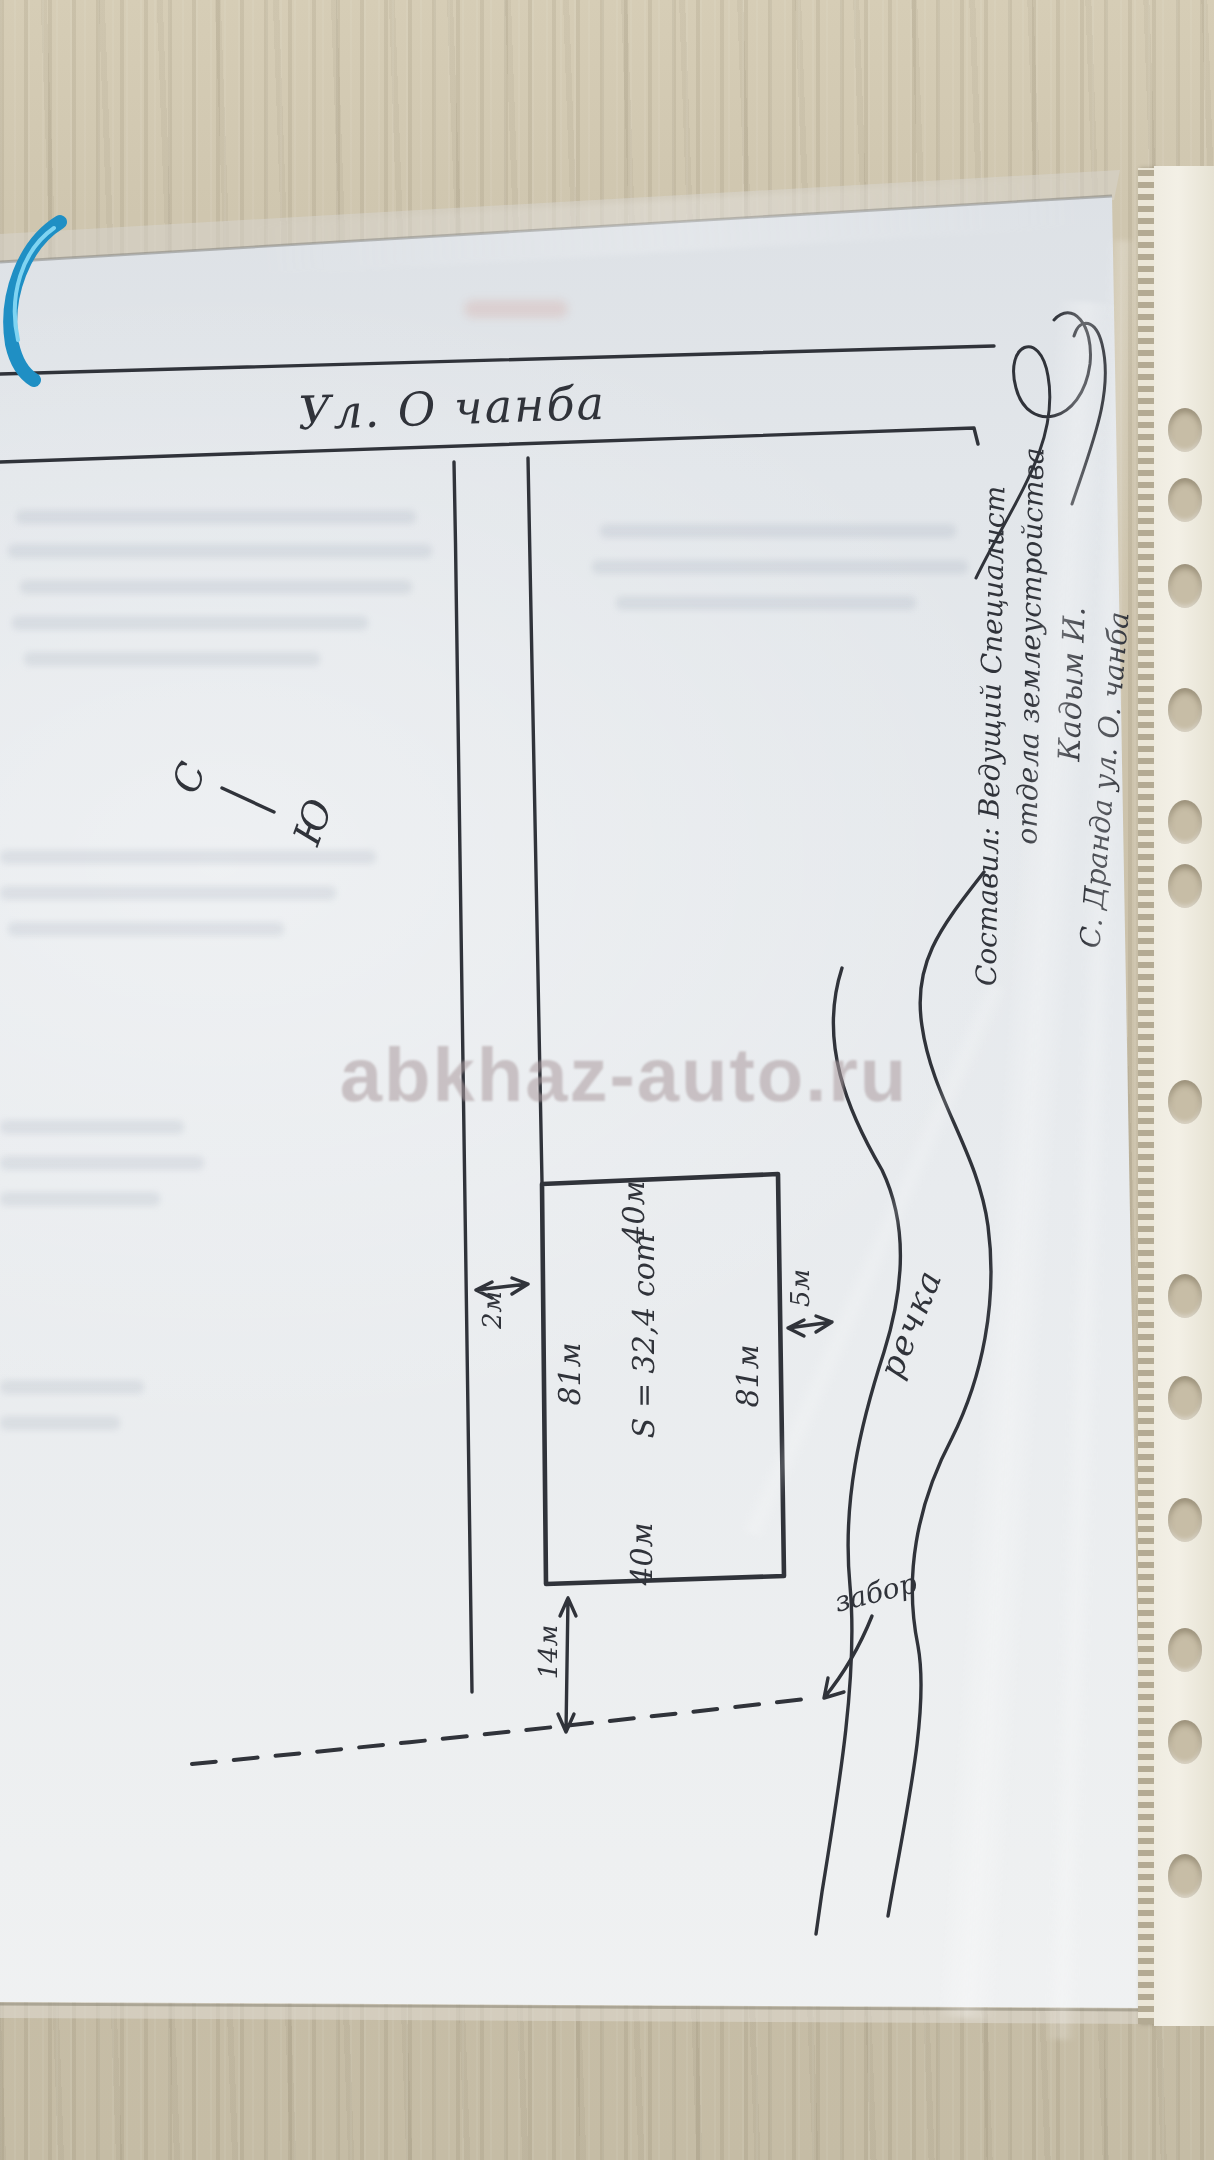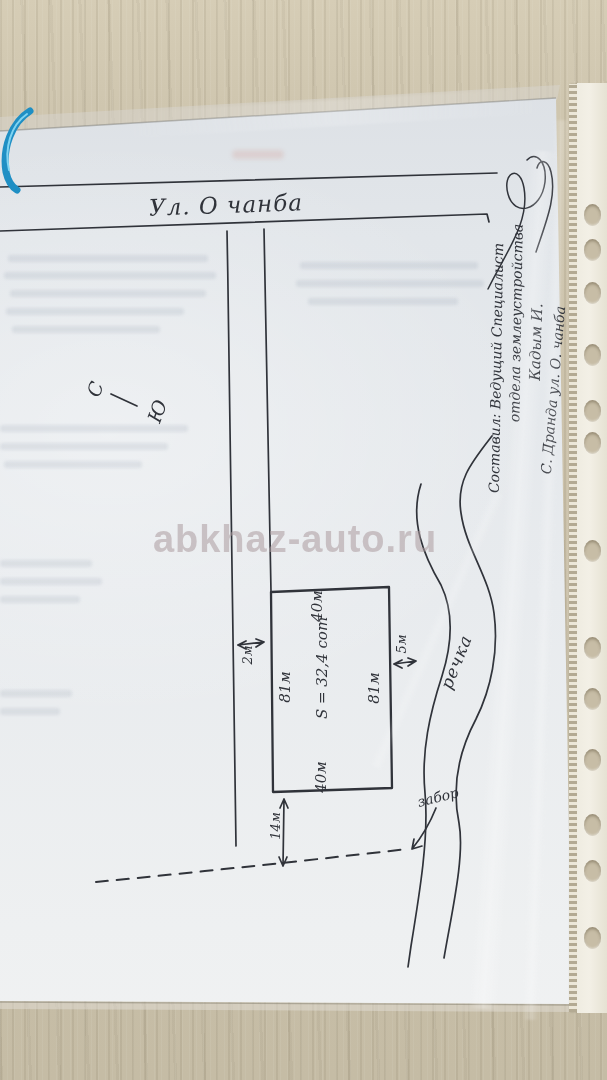--- a/index.html
+++ b/index.html
@@ -31,21 +31,21 @@
   .hole{position:absolute;left:7px;width:17px;height:22px;border-radius:50%;
         background:#c7bda6;box-shadow:inset 0 2px 3px rgba(90,80,55,0.45), inset 0 -1px 2px rgba(255,255,255,0.5);}
   
   .ghost{position:absolute;height:7px;border-radius:3px;background:rgba(100,112,138,0.12);filter:blur(1.6px);}
   .smudge{position:absolute;width:52px;height:9px;border-radius:5px;background:rgba(196,90,70,0.14);filter:blur(2px);}
   
   .sheen{position:absolute;background:linear-gradient(90deg,rgba(255,255,255,0) 0%,rgba(255,255,255,0.55) 50%,rgba(255,255,255,0) 100%);filter:blur(1.2px);}
   
   .rl{position:absolute;white-space:nowrap;color:#30333a;font-style:italic;
       transform:translate(-50%,-50%) rotate(var(--r,-90deg));}
-  .watermark{position:absolute;left:295px;top:539px;transform:translate(-50%,-50%);
+  .watermark{position:absolute;left:312px;top:539px;transform:translate(-50%,-50%);
       font-family:"Liberation Sans", sans-serif;font-size:38px;font-weight:bold;
       color:rgba(172,155,158,0.55);letter-spacing:1px;filter:blur(0.4px);white-space:nowrap;}
   svg{position:absolute;left:0;top:0;}
 </style>
 </head>
 <body>
 
 <div class="page">
   <div class="grain"></div>
 

